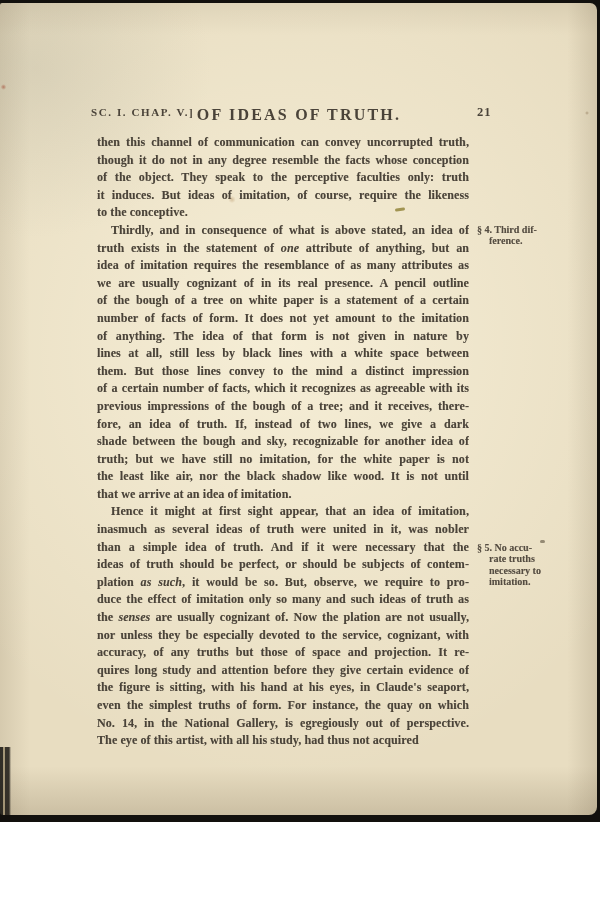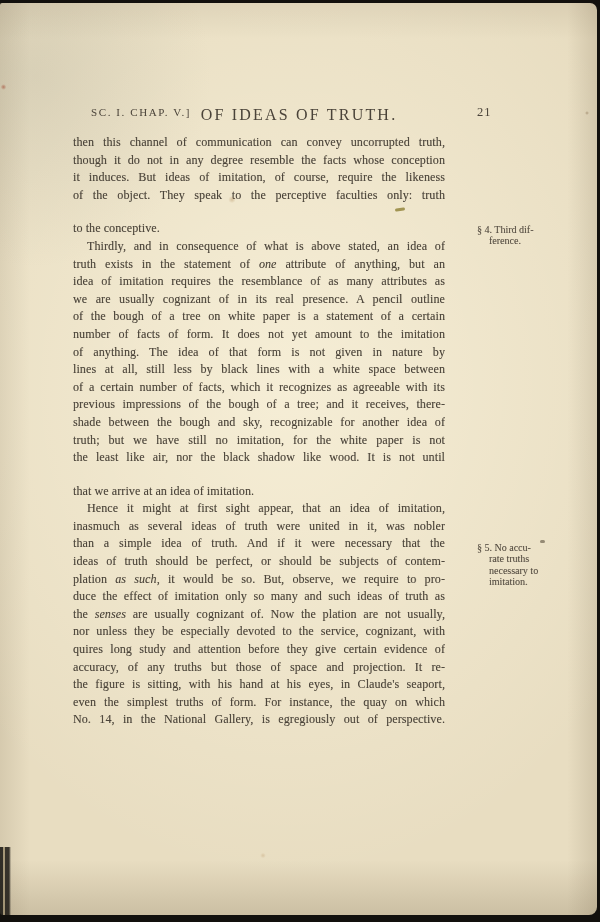--- a/index.html
+++ b/index.html
@@ -1,22 +1,23 @@
 <!DOCTYPE html>
 <html style="--paper: #e8ddc1; --ink: #4a4339; --note-ink: #544c41; --frame: #12100d;"><head>
 <meta charset="utf-8">
 <style>
   :root{
     --paper:#e8ddc1; --ink:#4a4339; --note-ink:#544c41; --frame:#12100d;
   }
   html,body{margin:0;padding:0;background:#fff;}
   .scan{
-    position:relative; width:600px; height:922px;
+    position:relative; width:600px; height:822px;
     background:var(--frame); overflow:hidden;
     font-family:"Liberation Serif", serif;
+    font-weight:bold;
   }
   .paper{
     position:absolute; left:0; top:3px; right:3px; bottom:7px;
     border-radius:2px 7px 8px 3px;
     background:
       radial-gradient(42% 30% at 6% 8%, rgba(148,148,132,0.20), rgba(148,148,132,0) 70%),
       radial-gradient(95% 75% at 48% 42%, rgba(255,249,228,0.60), rgba(255,249,228,0) 72%),
       linear-gradient(to right, rgba(118,102,76,0.16), rgba(118,102,76,0) 5%, rgba(118,102,76,0) 95%, rgba(118,102,76,0.20)),
       linear-gradient(to bottom, rgba(118,102,76,0.12), rgba(118,102,76,0) 4%, rgba(118,102,76,0) 94%, rgba(128,112,84,0.28)),
       var(--paper);
@@ -33,27 +34,27 @@
   }
   .header .center{
     position:absolute; left:91px; top:0; width:372px; text-align:center;
     transform:translateX(22px); font-size:16px; letter-spacing:2.2px;
   }
   .header .pagenum{
     position:absolute; left:477px; top:-1px; font-size:12.5px; letter-spacing:1px;
   }
   
   .body-block{
-    position:absolute; left:73px; top:131px; width:372px;
+    position:absolute; left:97px; top:131px; width:372px;
     font-size:12px; line-height:17.6px; color:var(--ink);
     text-shadow:0.3px 0.3px 0.6px rgba(74,67,57,0.32);
     letter-spacing:0.1px;
   }
   .line{ text-align:justify; text-align-last:justify; height:17.6px; overflow:hidden; }
-  .line.last{ text-align:center; text-align-last:left;margin-top:16px; }
+  .line.last{ text-align:center; text-align-last:left; }
   .line.indent{ padding-left:14px; }
   .it{ font-style:italic; }
   
   .margin-notes{ position:absolute; left:477px; top:0; width:110px; color:var(--note-ink); }
   .margin-note{ position:absolute; left:0; font-size:10px; line-height:11.4px;
     text-shadow:0.3px 0.3px 0.5px rgba(80,70,58,0.3); }
   .margin-note.n1{ top:221px; }
   .margin-note.n2{ top:539px; }
   .note-line.cont{ padding-left:12px; }
   
@@ -82,54 +83,57 @@
     <div class="header">
       <span class="left">SC. I. CHAP. V.]</span>
       <span class="center">OF IDEAS OF TRUTH.</span>
       <span class="pagenum">21</span>
     </div>
 
     <div class="body-block">
         <div>
           <div class="line"><span>then this channel of communication can convey uncorrupted truth,</span></div>
           <div class="line"><span>though it do not in any degree resemble the facts whose conception</span></div>
+          <div class="line"><span>of the object. They speak to the perceptive faculties only: truth</span></div>
           <div class="line"><span>it induces. But ideas of imitation, of course, require the likeness</span></div>
-          <div class="line"><span>of the object. They speak to the perceptive faculties only: truth</span></div>
           <div class="line last"><span>to the conceptive.</span></div>
         </div>
         <div>
           <div class="line indent"><span>Thirdly, and in consequence of what is above stated, an idea of</span></div>
           <div class="line"><span>truth exists in the statement of </span><span class="it">one</span><span> attribute of anything, but an</span></div>
           <div class="line"><span>idea of imitation requires the resemblance of as many attributes as</span></div>
           <div class="line"><span>we are usually cognizant of in its real presence. A pencil outline</span></div>
           <div class="line"><span>of the bough of a tree on white paper is a statement of a certain</span></div>
           <div class="line"><span>number of facts of form. It does not yet amount to the imitation</span></div>
           <div class="line"><span>of anything. The idea of that form is not given in nature by</span></div>
           <div class="line"><span>lines at all, still less by black lines with a white space between</span></div>
+          <div class="line"><span>them. But those lines convey to the mind a distinct impression</span></div>
           <div class="line"><span>of a certain number of facts, which it recognizes as agreeable with its</span></div>
           <div class="line"><span>previous impressions of the bough of a tree; and it receives, there-</span></div>
+          <div class="line"><span>fore, an idea of truth. If, instead of two lines, we give a dark</span></div>
           <div class="line"><span>shade between the bough and sky, recognizable for another idea of</span></div>
           <div class="line"><span>truth; but we have still no imitation, for the white paper is not</span></div>
           <div class="line"><span>the least like air, nor the black shadow like wood. It is not until</span></div>
           <div class="line last"><span>that we arrive at an idea of imitation.</span></div>
         </div>
         <div>
           <div class="line indent"><span>Hence it might at first sight appear, that an idea of imitation,</span></div>
           <div class="line"><span>inasmuch as several ideas of truth were united in it, was nobler</span></div>
           <div class="line"><span>than a simple idea of truth. And if it were necessary that the</span></div>
           <div class="line"><span>ideas of truth should be perfect, or should be subjects of contem-</span></div>
           <div class="line"><span>plation </span><span class="it">as such</span><span>, it would be so. But, observe, we require to pro-</span></div>
           <div class="line"><span>duce the effect of imitation only so many and such ideas of truth as</span></div>
           <div class="line"><span>the </span><span class="it">senses</span><span> are usually cognizant of. Now the plation are not usually,</span></div>
           <div class="line"><span>nor unless they be especially devoted to the service, cognizant, with</span></div>
+          <div class="line"><span>accuracy, of any truths but those of space and projection. It re-</span></div>
           <div class="line"><span>quires long study and attention before they give certain evidence of</span></div>
-          <div class="line"><span>accuracy, of any truths but those of space and projection. It re-</span></div>
           <div class="line"><span>the figure is sitting, with his hand at his eyes, in Claude's seaport,</span></div>
           <div class="line"><span>even the simplest truths of form. For instance, the quay on which</span></div>
           <div class="line"><span>No. 14, in the National Gallery, is egregiously out of perspective.</span></div>
+          <div class="line last"><span>The eye of this artist, with all his study, had thus not acquired</span></div>
         </div>
       </div>
 
     <div class="margin-notes">
       <div class="margin-note n1">
           <div class="note-line">§ 4. Third dif-</div>
           <div class="note-line cont">ference.</div>
         </div>
       <div class="margin-note n2">
           <div class="note-line">§ 5. No accu-</div>

